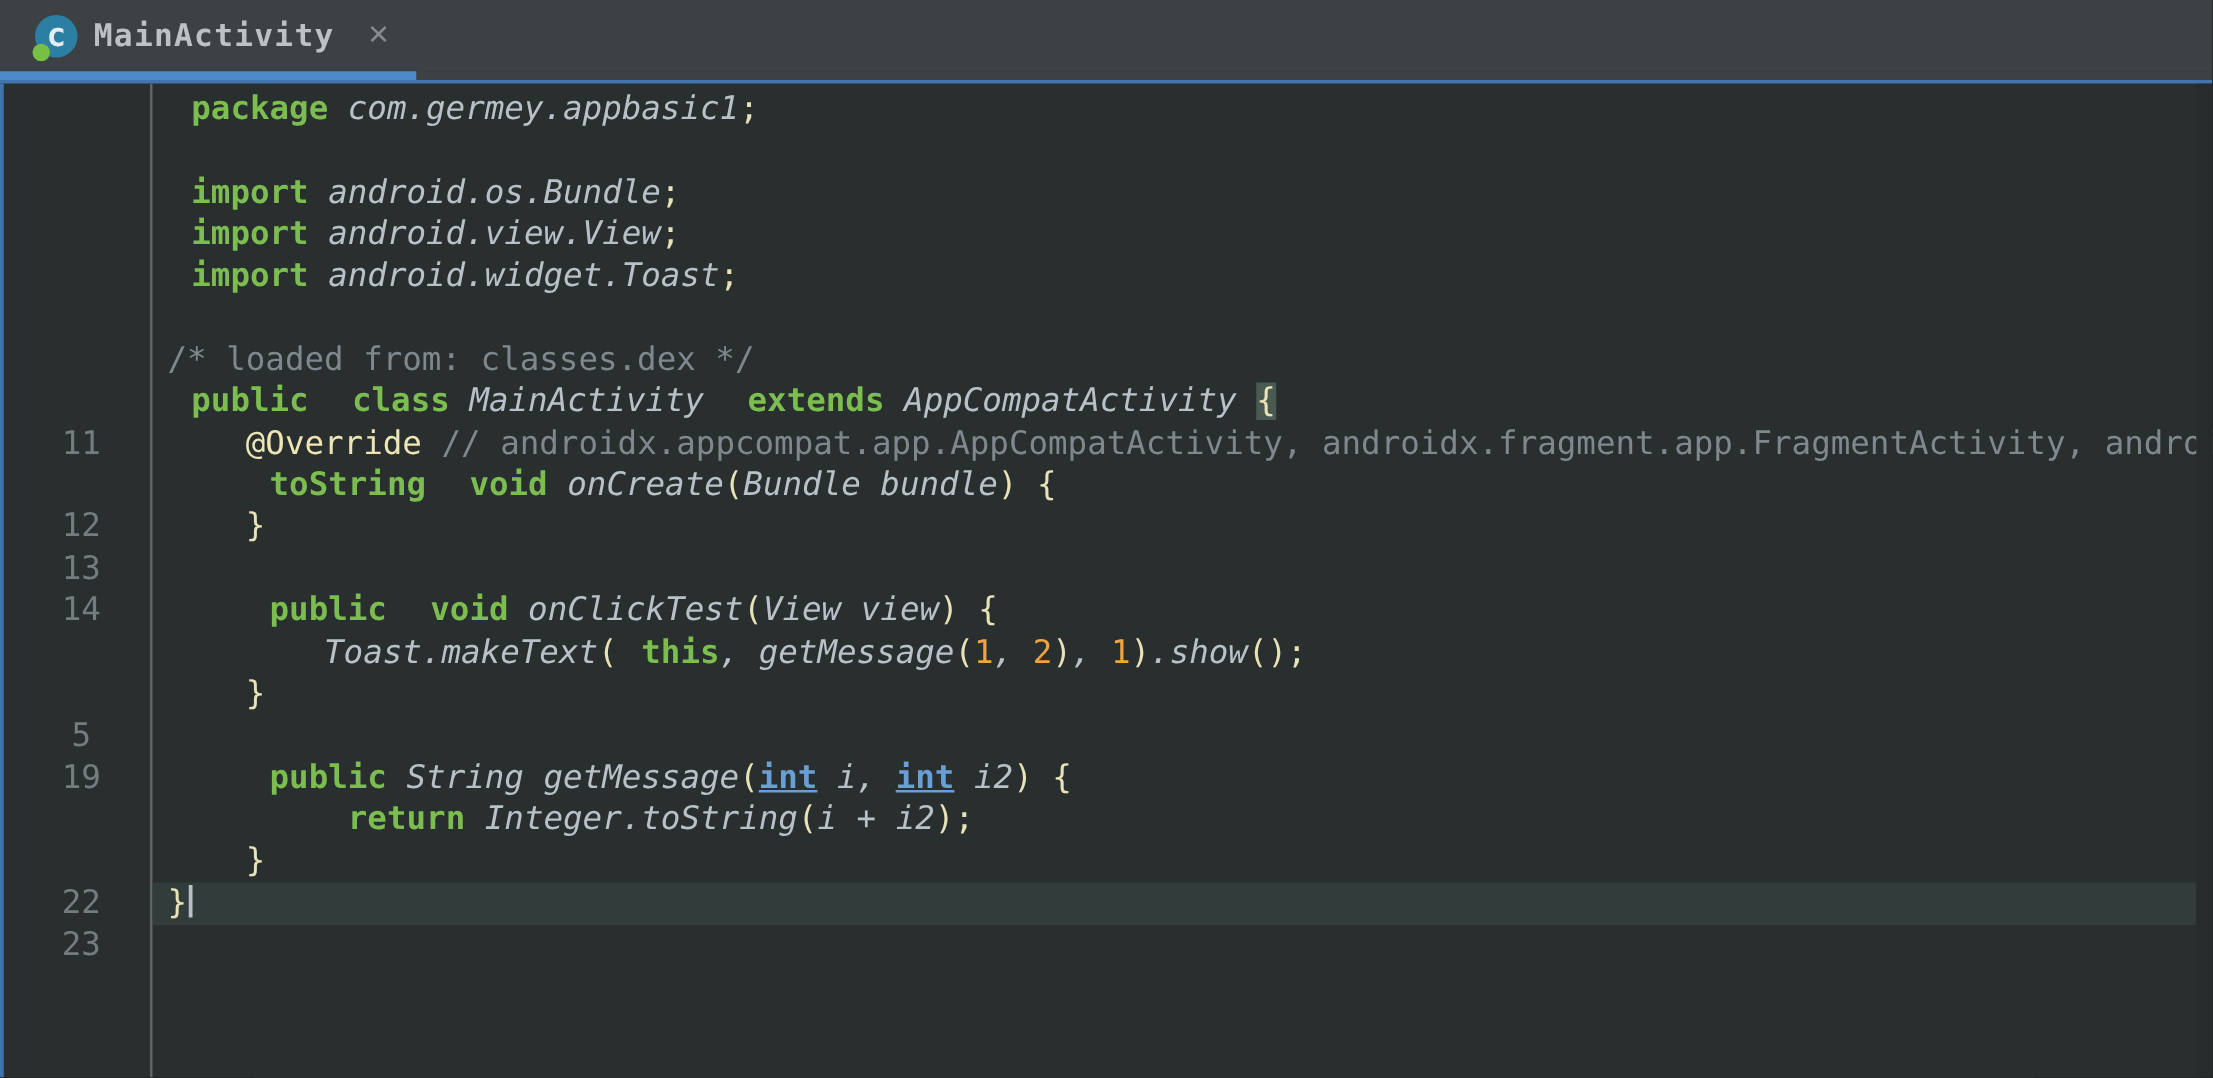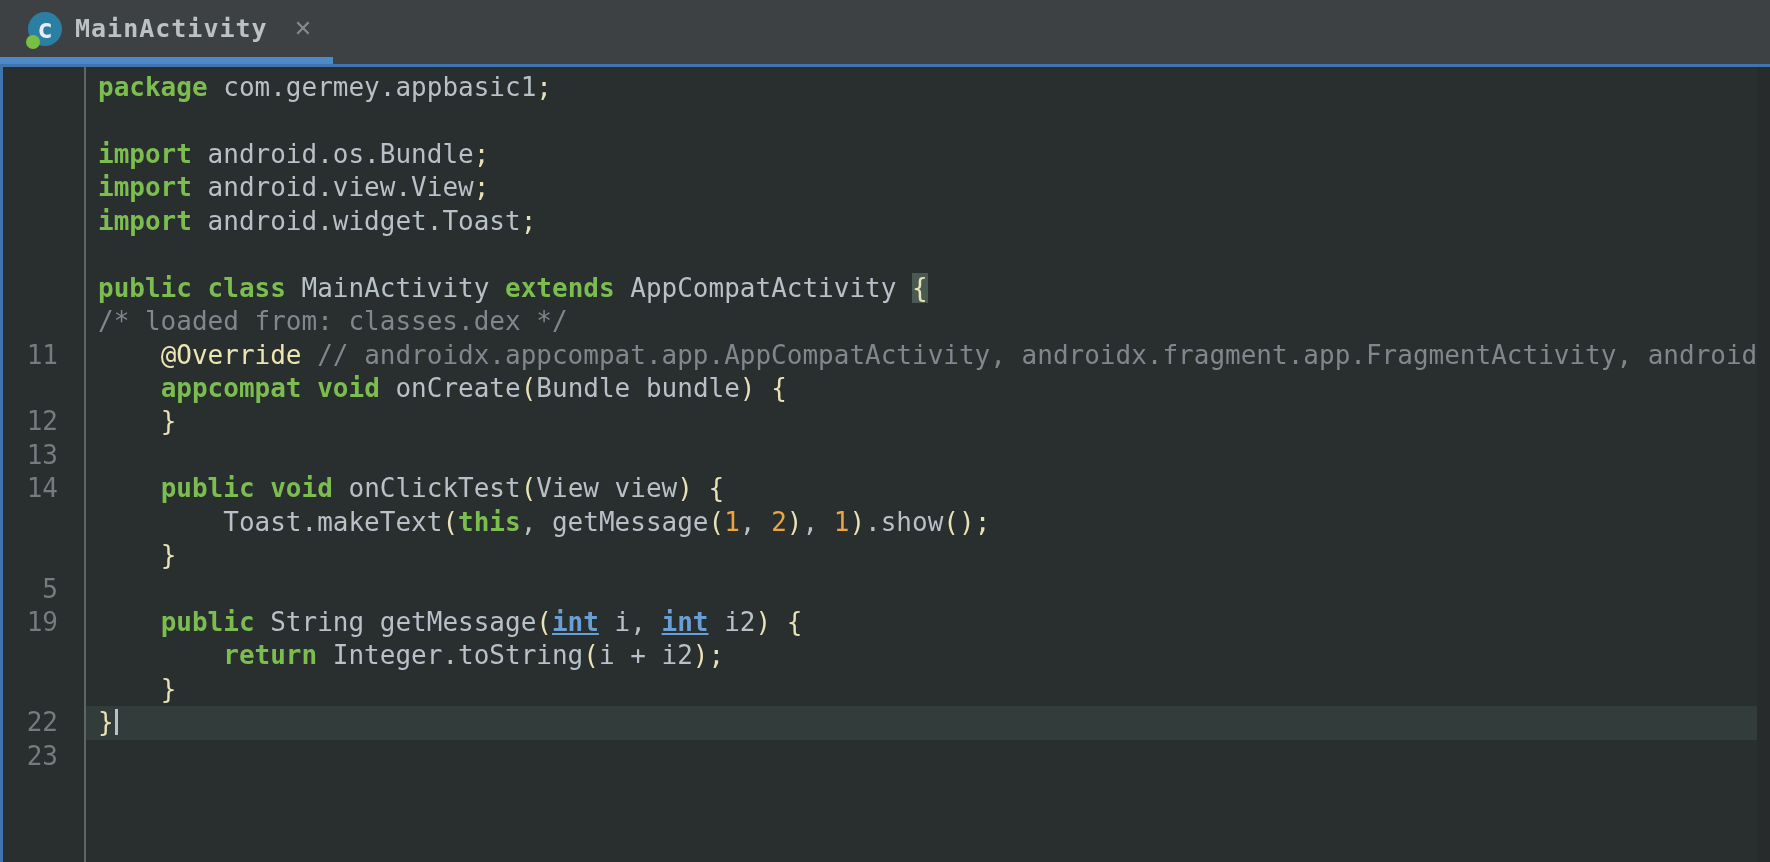--- a/index.html
+++ b/index.html
@@ -75,21 +75,22 @@
   .editor {
     position: relative;
     display: flex;
     height: 795px;
     background: var(--editor-bg, #292e2f);
   }
   .gutter {
     flex: 0 0 86px;
     border-right: 2px solid var(--gutter-line, #5e6467);
     padding-top: 4px;
-    text-align: right;
+    text-align: center;
+    margin-left: 36px;
   }
   .gnum {
     height: 33.45px;
     line-height: 33.45px;
     padding-right: 26px;
     font-size: 26px;
     color: var(--line-number, #747c80);
     white-space: pre;
   }
   .code {
@@ -98,22 +99,22 @@
     padding-top: 4px;
   }
   .line {
     height: 33.45px;
     line-height: 33.45px;
     font-size: 26px;
     white-space: pre;
     padding-left: 12px;
   }
   .line.current { background: var(--current-line-bg, #323c3b); }
-  .tok.d  { color: var(--text-default, #b7c1c7); }
-  .tok.k  { color: var(--keyword-green, #7cbd50); font-weight: bold; }
+  .tok.d  { color: var(--text-default, #b7c1c7); font-style: italic; }
+  .tok.k  { color: var(--keyword-green, #7cbd50); font-weight: bold; margin-left: 19px; }
   .tok.t  { color: var(--type-blue, #699fd4); font-weight: bold; text-decoration: underline; }
   .tok.s  { color: var(--separator-yellow, #e8e2b7); }
   .tok.sh { color: var(--separator-yellow, #e8e2b7); background: var(--brace-match-bg, #4a5a52); }
   .tok.c  { color: var(--comment-gray, #7e888d); }
   .tok.a  { color: var(--annotation-yellow, #ede5b4); }
   .tok.n  { color: var(--number-orange, #efa43d); }
   .caret {
     display: inline-block;
     width: 3px; height: 26px;
     margin-left: 1px;
@@ -180,24 +181,24 @@
         <div class="gnum"> </div>
         <div class="gnum"> </div>
       </div>
     <div class="code">
         <div class="line"><span class="tok k">package</span><span class="tok d"> com.germey.appbasic1</span><span class="tok s">;</span></div>
         <div class="line"></div>
         <div class="line"><span class="tok k">import</span><span class="tok d"> android.os.Bundle</span><span class="tok s">;</span></div>
         <div class="line"><span class="tok k">import</span><span class="tok d"> android.view.View</span><span class="tok s">;</span></div>
         <div class="line"><span class="tok k">import</span><span class="tok d"> android.widget.Toast</span><span class="tok s">;</span></div>
         <div class="line"></div>
+        <div class="line"><span class="tok c">/* loaded from: classes.dex */</span></div>
         <div class="line"><span class="tok k">public</span><span class="tok d"> </span><span class="tok k">class</span><span class="tok d"> MainActivity </span><span class="tok k">extends</span><span class="tok d"> AppCompatActivity </span><span class="tok sh">{</span></div>
-        <div class="line"><span class="tok c">/* loaded from: classes.dex */</span></div>
         <div class="line"><span class="tok d">    </span><span class="tok a">@Override</span><span class="tok c"> // androidx.appcompat.app.AppCompatActivity, androidx.fragment.app.FragmentActivity, androidx.activity.ComponentActivity, android.app.Activity</span></div>
-        <div class="line"><span class="tok d">    </span><span class="tok k">appcompat</span><span class="tok d"> </span><span class="tok k">void</span><span class="tok d"> onCreate</span><span class="tok s">(</span><span class="tok d">Bundle bundle</span><span class="tok s">)</span><span class="tok d"> </span><span class="tok s">{</span></div>
+        <div class="line"><span class="tok d">    </span><span class="tok k">toString</span><span class="tok d"> </span><span class="tok k">void</span><span class="tok d"> onCreate</span><span class="tok s">(</span><span class="tok d">Bundle bundle</span><span class="tok s">)</span><span class="tok d"> </span><span class="tok s">{</span></div>
         <div class="line"><span class="tok d">    </span><span class="tok s">}</span></div>
         <div class="line"></div>
         <div class="line"><span class="tok d">    </span><span class="tok k">public</span><span class="tok d"> </span><span class="tok k">void</span><span class="tok d"> onClickTest</span><span class="tok s">(</span><span class="tok d">View view</span><span class="tok s">)</span><span class="tok d"> </span><span class="tok s">{</span></div>
         <div class="line"><span class="tok d">        Toast.makeText</span><span class="tok s">(</span><span class="tok k">this</span><span class="tok d">, getMessage</span><span class="tok s">(</span><span class="tok n">1</span><span class="tok d">, </span><span class="tok n">2</span><span class="tok s">)</span><span class="tok d">, </span><span class="tok n">1</span><span class="tok s">)</span><span class="tok d">.show</span><span class="tok s">(</span><span class="tok s">)</span><span class="tok s">;</span></div>
         <div class="line"><span class="tok d">    </span><span class="tok s">}</span></div>
         <div class="line"></div>
         <div class="line"><span class="tok d">    </span><span class="tok k">public</span><span class="tok d"> String getMessage</span><span class="tok s">(</span><span class="tok t">int</span><span class="tok d"> i, </span><span class="tok t">int</span><span class="tok d"> i2</span><span class="tok s">)</span><span class="tok d"> </span><span class="tok s">{</span></div>
         <div class="line"><span class="tok d">        </span><span class="tok k">return</span><span class="tok d"> Integer.toString</span><span class="tok s">(</span><span class="tok d">i + i2</span><span class="tok s">)</span><span class="tok s">;</span></div>
         <div class="line"><span class="tok d">    </span><span class="tok s">}</span></div>
         <div class="line current"><span class="tok s">}</span><span class="caret"></span></div>

